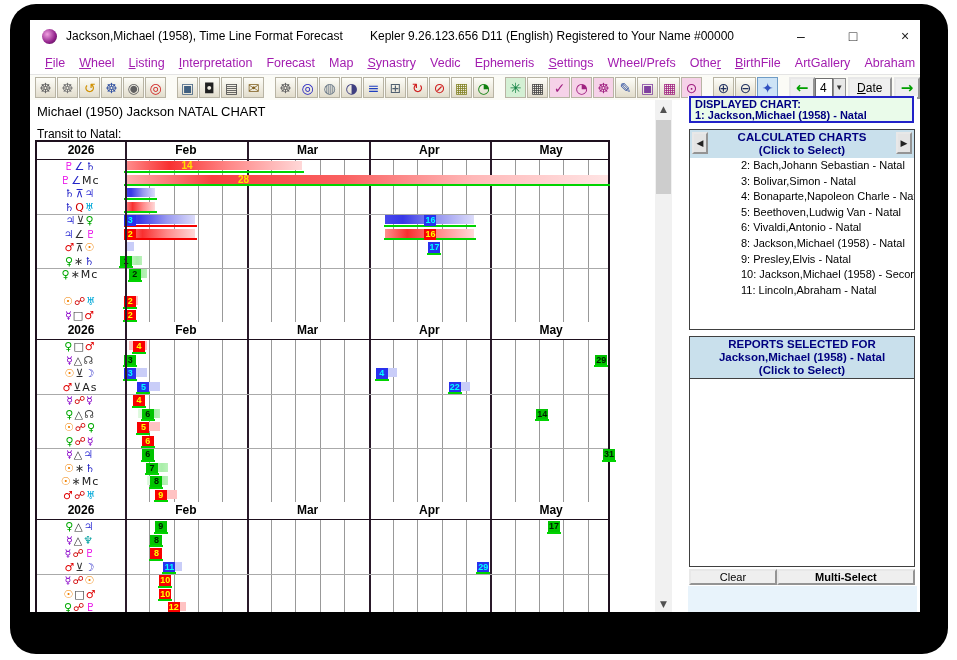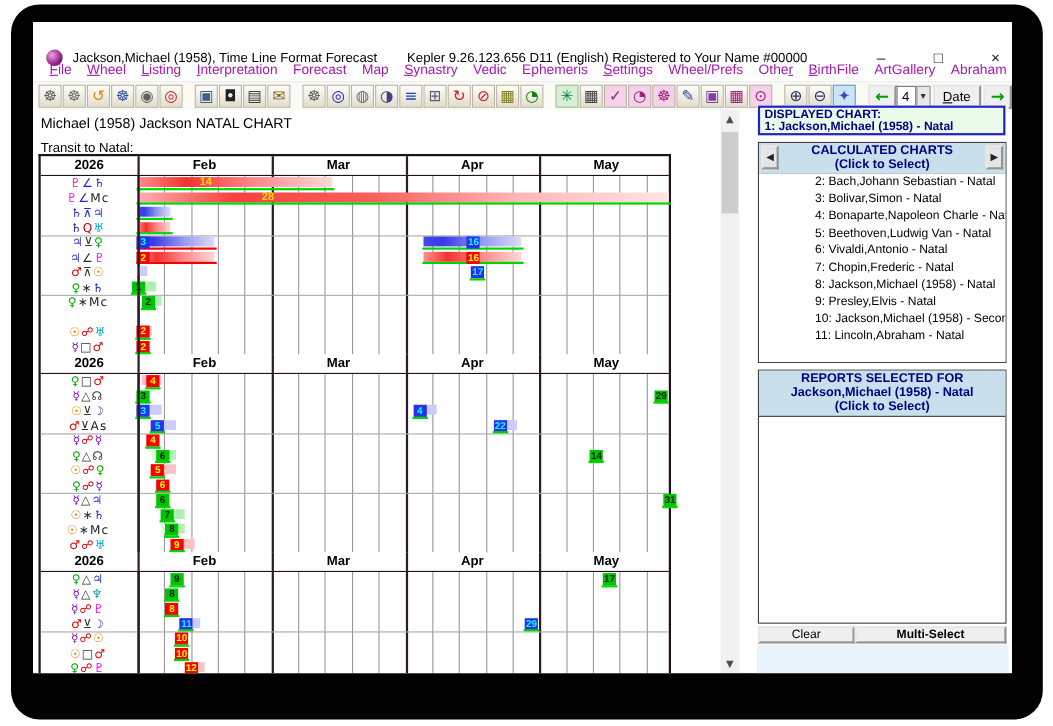--- a/index.html
+++ b/index.html
@@ -1,21 +1,21 @@
 <!DOCTYPE html>
 <html><head>
 <meta charset="utf-8">
 <style>
   html,body{margin:0;padding:0;background:#fff;font-family:"Liberation Sans",sans-serif;}
   #stage{position:relative;width:957px;height:660px;overflow:hidden;}
   #frame{position:absolute;left:10px;top:4px;width:938px;height:650px;background:#000;border-radius:26px;}
   #win{position:absolute;left:30px;top:20px;width:890px;height:592px;background:#fff;overflow:hidden;}
 
   
-  #titlebar{position:absolute;left:0;top:16px;width:100%;height:32px;background:#fff;display:flex;align-items:center;}
+  #titlebar{position:absolute;left:0;top:0;width:100%;height:32px;background:#fff;display:flex;align-items:center;}
   #app-icon{width:15px;height:15px;border-radius:50%;margin-left:12px;background:radial-gradient(circle at 35% 35%,#f0a0e0,#90208a 60%,#401040);flex:0 0 auto;}
   #title-text{font-size:12px;color:#000;margin-left:9px;white-space:nowrap;}
   #title-right{font-size:12px;color:#000;position:absolute;left:340px;white-space:nowrap;}
   .cap-btn{position:absolute;top:0;width:46px;height:32px;display:flex;align-items:center;justify-content:center;font-size:14px;color:#222;}
   #btn-min{left:748px;} #btn-max{left:800px;} #btn-close{left:852px;}
 
   
   #menubar{position:absolute;left:0;top:32px;width:100%;height:23px;display:flex;align-items:center;padding-left:8px;box-sizing:border-box;border-bottom:1px solid #e4e4e4;}
   .menu-item{font-size:12.5px;color:#a21caf;padding:2px 7px;white-space:nowrap;cursor:default;}
   .menu-item u{text-decoration:underline;}
@@ -163,21 +163,21 @@
         <div class="tb-btn pressed" style="color: rgb(48, 80, 192);">✦</div>
         <div class="tb-gap"></div>
         <div class="nav-btn" style="width: 26px;">←</div>
         <div id="nav-count">4</div>
         <div id="nav-count-arrow">▼</div>
         <div id="date-btn"><u>D</u>ate</div>
         <div class="nav-btn" style="width: 26px;">→</div>
       </div>
 
     <div id="canvas">
-      <div id="chart-title">Michael (1958) Jackson NATAL CHART</div>
+      <div id="chart-title">Michael (1950) Jackson NATAL CHART</div>
       <div id="chart-sub">Transit to Natal:</div>
       <div id="timeline">
           <div class="t-head">
             <div class="yr" style="left: 0px; width: 88px;">2026</div>
             <div class="mo" style="left: 88px; width: 121.75px;">Feb</div>
             <div class="mline" style="left: 88px; height: 17px;"></div>
             <div class="mo" style="left: 209.75px; width: 121.75px;">Mar</div>
             <div class="mline" style="left: 209.75px; height: 17px;"></div>
             <div class="mo" style="left: 331.5px; width: 121.75px;">Apr</div>
             <div class="mline" style="left: 331.5px; height: 17px;"></div>
@@ -490,21 +490,20 @@
           <div>CALCULATED CHARTS</div>
           <div>(Click to Select)</div>
           <div class="p-scroll" id="calc-right">▶</div>
         </div>
         <div class="p-list" id="calc-list">
             <div class="p-item">2: Bach,Johann Sebastian - Natal</div>
             <div class="p-item">3: Bolivar,Simon - Natal</div>
             <div class="p-item">4: Bonaparte,Napoleon Charle - Natal</div>
             <div class="p-item">5: Beethoven,Ludwig Van - Natal</div>
             <div class="p-item">6: Vivaldi,Antonio - Natal</div>
-            <div class="p-item">7: Chopin,Frederic - Natal</div>
             <div class="p-item">8: Jackson,Michael (1958) - Natal</div>
             <div class="p-item">9: Presley,Elvis - Natal</div>
             <div class="p-item">10: Jackson,Michael (1958) - Secondary Progressi</div>
             <div class="p-item">11: Lincoln,Abraham - Natal</div>
           </div>
       </div>
 
       <div class="panel-box" id="rep-box">
         <div class="p-head">
           <div>REPORTS SELECTED FOR</div>

